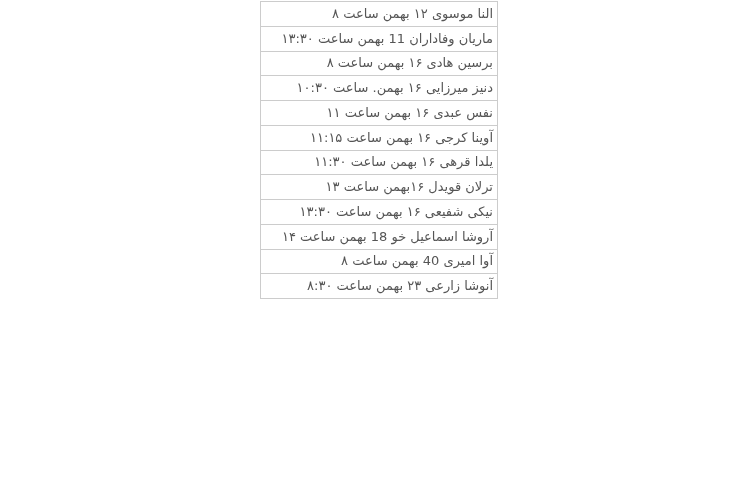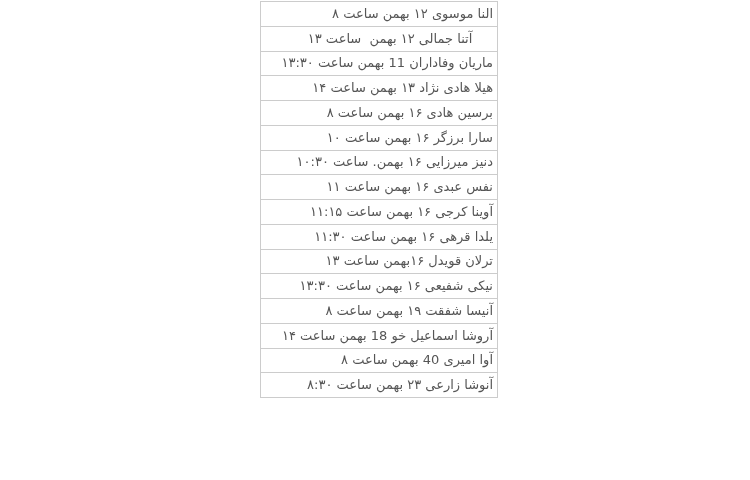--- a/index.html
+++ b/index.html
@@ -49,56 +49,44 @@
 </style>
 </head>
 <body>
 
 <div class="screen">
   <div class="appt-table" dir="rtl">
       <div class="row">
         <div class="cell">النا موسوی ۱۲ بهمن ساعت ۸</div>
       </div>
       <div class="row">
-        <div class="cell">     آتنا جمالی ۱۲ بهمن  ساعت ۱۳</div>
-      </div>
-      <div class="row">
         <div class="cell">ماریان وفاداران 11 بهمن ساعت ۱۳:۳۰</div>
       </div>
       <div class="row">
-        <div class="cell">هیلا هادی نژاد ۱۳ بهمن ساعت ۱۴</div>
-      </div>
-      <div class="row">
         <div class="cell">برسین هادی ۱۶ بهمن ساعت ۸</div>
-      </div>
-      <div class="row">
-        <div class="cell">سارا برزگر ۱۶ بهمن ساعت ۱۰</div>
       </div>
       <div class="row">
         <div class="cell">دنیز میرزایی ۱۶ بهمن. ساعت ۱۰:۳۰</div>
       </div>
       <div class="row">
         <div class="cell">نفس عبدی ۱۶ بهمن ساعت ۱۱</div>
       </div>
       <div class="row">
         <div class="cell">آوینا کرجی ۱۶ بهمن ساعت ۱۱:۱۵</div>
       </div>
       <div class="row">
         <div class="cell">یلدا قرهی ۱۶ بهمن ساعت ۱۱:۳۰</div>
       </div>
       <div class="row">
         <div class="cell">ترلان قویدل ۱۶بهمن ساعت ۱۳</div>
       </div>
       <div class="row">
         <div class="cell">نیکی شفیعی ۱۶ بهمن ساعت ۱۳:۳۰</div>
       </div>
       <div class="row">
-        <div class="cell">آنیسا شفقت ۱۹ بهمن ساعت ۸</div>
-      </div>
-      <div class="row">
         <div class="cell">آروشا اسماعیل خو 18 بهمن ساعت ۱۴</div>
       </div>
       <div class="row">
         <div class="cell">آوا امیری 40 بهمن ساعت ۸</div>
       </div>
       <div class="row">
         <div class="cell">آنوشا زارعی ۲۳ بهمن ساعت ۸:۳۰</div>
       </div>
     </div>
 </div>

